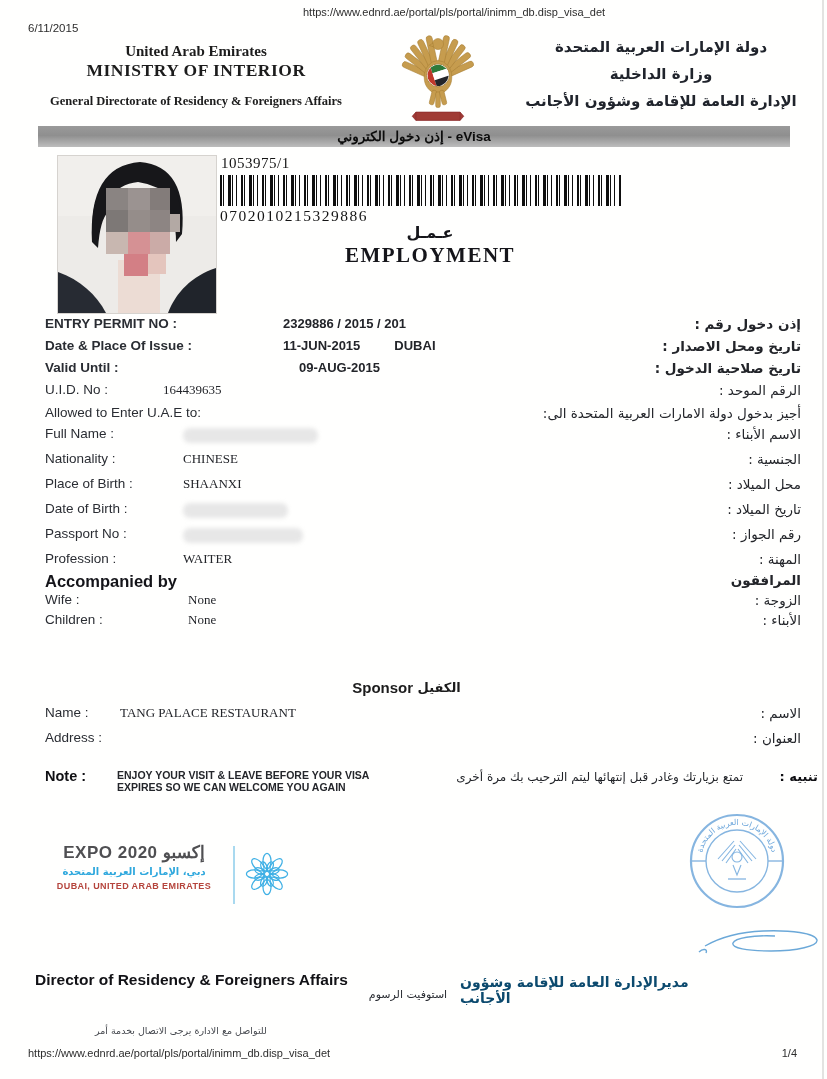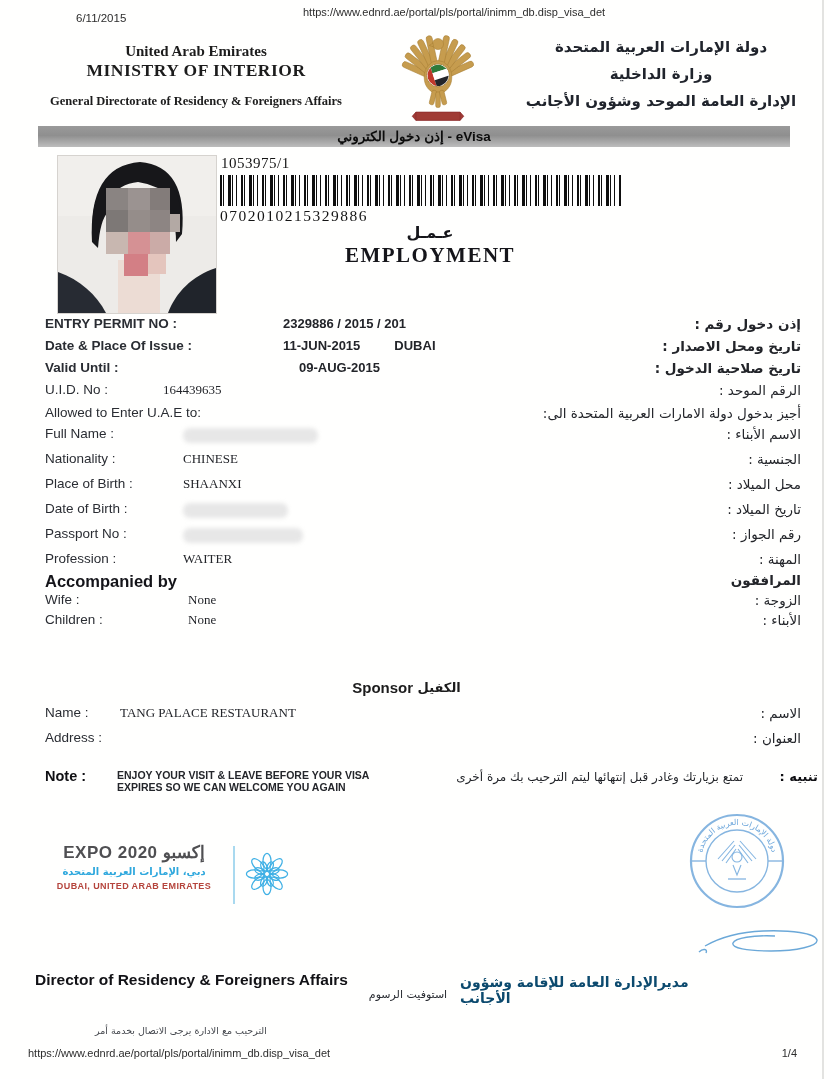--- a/index.html
+++ b/index.html
@@ -7,21 +7,21 @@
     position:relative;width:827px;height:1079px;margin:0 auto;background:#fffffe;
     font-family:"Liberation Sans",sans-serif;color:#1c1c1c;overflow:hidden;
   }
   .scan-edge{position:absolute;right:3px;top:0;bottom:0;width:2px;background:#e3e3e1;}
   .abs{position:absolute;}
   .serif{font-family:"Liberation Serif","DejaVu Serif",serif;}
   .arab{font-family:"DejaVu Sans",sans-serif;direction:rtl;unicode-bidi:isolate;}
   .b{font-weight:bold;}
 
   
-  .print-date{left:28px;top:12px;font-size:11.5px;color:#2d2d2d;margin-left:48px;}
+  .print-date{left:28px;top:22px;font-size:11.5px;color:#2d2d2d;}
   .url-top{left:303px;top:6px;font-size:11px;color:#2d2d2d;}
   .url-bottom{left:28px;top:1047px;font-size:11px;color:#2d2d2d;}
   .page-num{right:30px;top:1047px;font-size:11px;color:#2d2d2d;}
   .contact-ar{left:95px;top:1025px;font-size:9.5px;color:#45484e;}
 
   
   .hdr-en{left:28px;top:43px;width:336px;text-align:center;}
   .hdr-en .l1{font-size:15px;font-weight:bold;margin-bottom:0;}
   .hdr-en .l2{font-size:17.5px;font-weight:bold;letter-spacing:.5px;margin-bottom:13px;}
   .hdr-en .l3{font-size:12.5px;font-weight:bold;text-align:center;}
@@ -141,21 +141,21 @@
       <rect x="45" y="40" width="17" height="8" fill="#ffffff"></rect>
       <rect x="45" y="48" width="17" height="8" fill="#23252a"></rect>
     </g>
 
     <path d="M26,84 h48 v9 h-48 z M26,84 l-4,4.5 l4,4.5 M74,84 l4,4.5 l-4,4.5" fill="#a03b35" stroke="#8b2c2c" stroke-width="0.8"></path>
   </svg>
 
   <div class="abs hdr-ar arab">
     <div>دولة الإمارات العربية المتحدة</div>
     <div>وزارة الداخلية</div>
-    <div>الإدارة العامة الموحد وشؤون الأجانب</div>
+    <div>الإدارة العامة للإقامة وشؤون الأجانب</div>
   </div>
 
   <div class="abs evisa-banner">إذن دخول الكتروني - eVisa</div>
 
   <svg class="abs photo" width="158" height="157" viewBox="0 0 158 157">
     <rect width="158" height="157" fill="#edebe8"></rect>
     <rect x="0" y="0" width="158" height="60" fill="#f1efec"></rect>
     <rect x="60" y="104" width="42" height="53" fill="#ecdcd4"></rect>
 
     <path d="M34,86 Q30,10 82,6 Q130,10 124,78 Q122,32 80,26 Q42,30 40,86 Z" fill="#17171a"></path>
@@ -372,16 +372,16 @@
   <svg class="abs" style="left:695px;top:920px;" width="130" height="42" viewBox="0 0 130 42">
     <g stroke="#5b9fd4" stroke-width="1.4" fill="none" opacity="0.9">
       <path d="M10,26 C24,18 44,12 68,11 C96,10 120,13 122,20 C123,26 102,31 76,31 C52,31 36,28 38,23 C40,18 58,15 80,16"></path>
       <path d="M4,32 C8,28 13,29 11,33"></path>
     </g>
   </svg>
 
   <div class="abs director-en">Director of Residency &amp; Foreigners Affairs</div>
   <div class="abs director-ar arab">مديرالإدارة العامة للإقامة وشؤون الأجانب</div>
   <div class="abs fees-ar arab">استوفيت الرسوم</div>
-  <div class="abs contact-ar arab">الترحيب مع الادارة يرجى الاتصال بخدمة أمر</div>
+  <div class="abs contact-ar arab">للتواصل مع الادارة يرجى الاتصال بخدمة أمر</div>
   <div class="abs url-bottom">https://www.ednrd.ae/portal/pls/portal/inimm_db.disp_visa_det</div>
   <div class="abs page-num">1/4</div>
 </div>
 
 </body></html>

